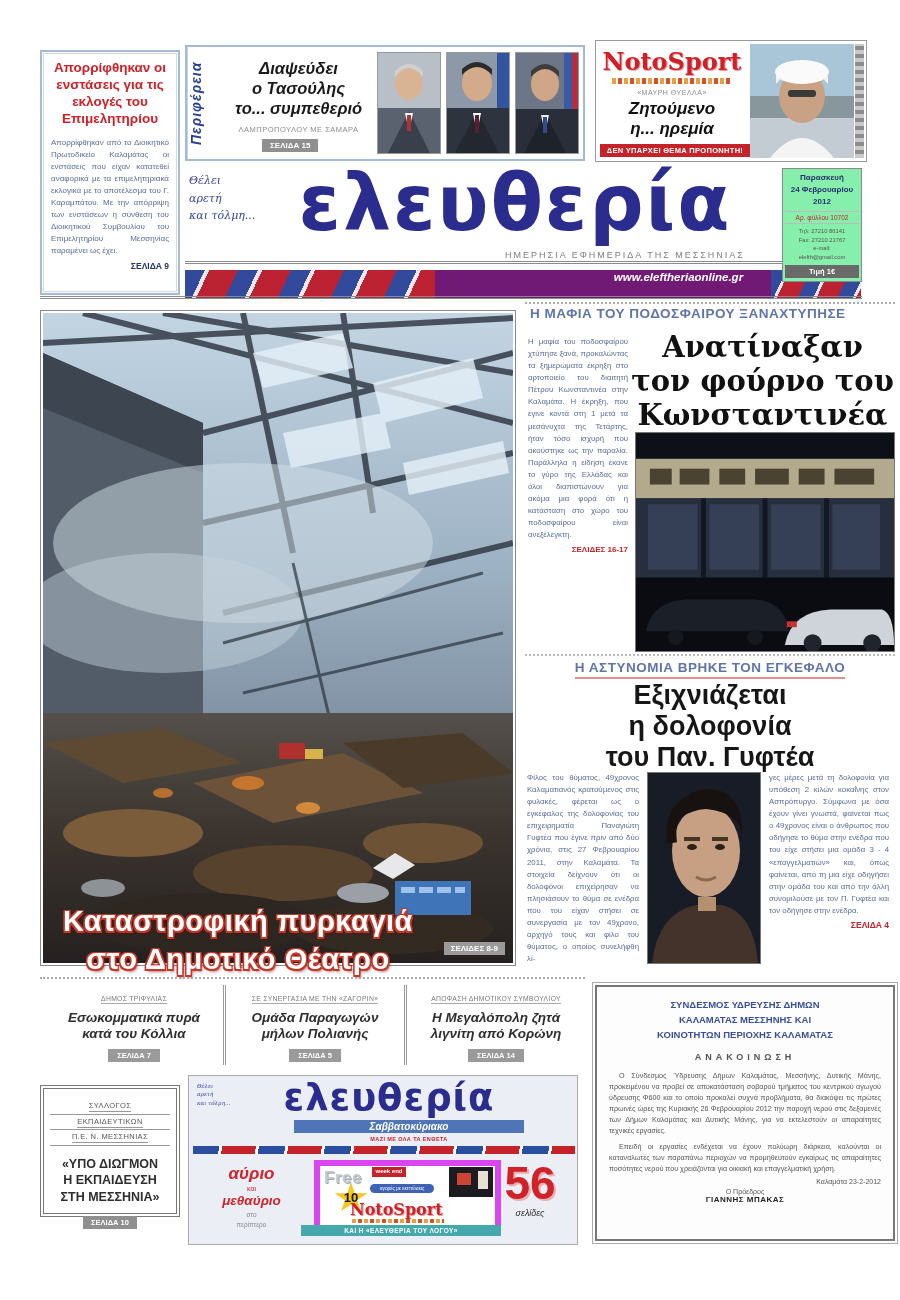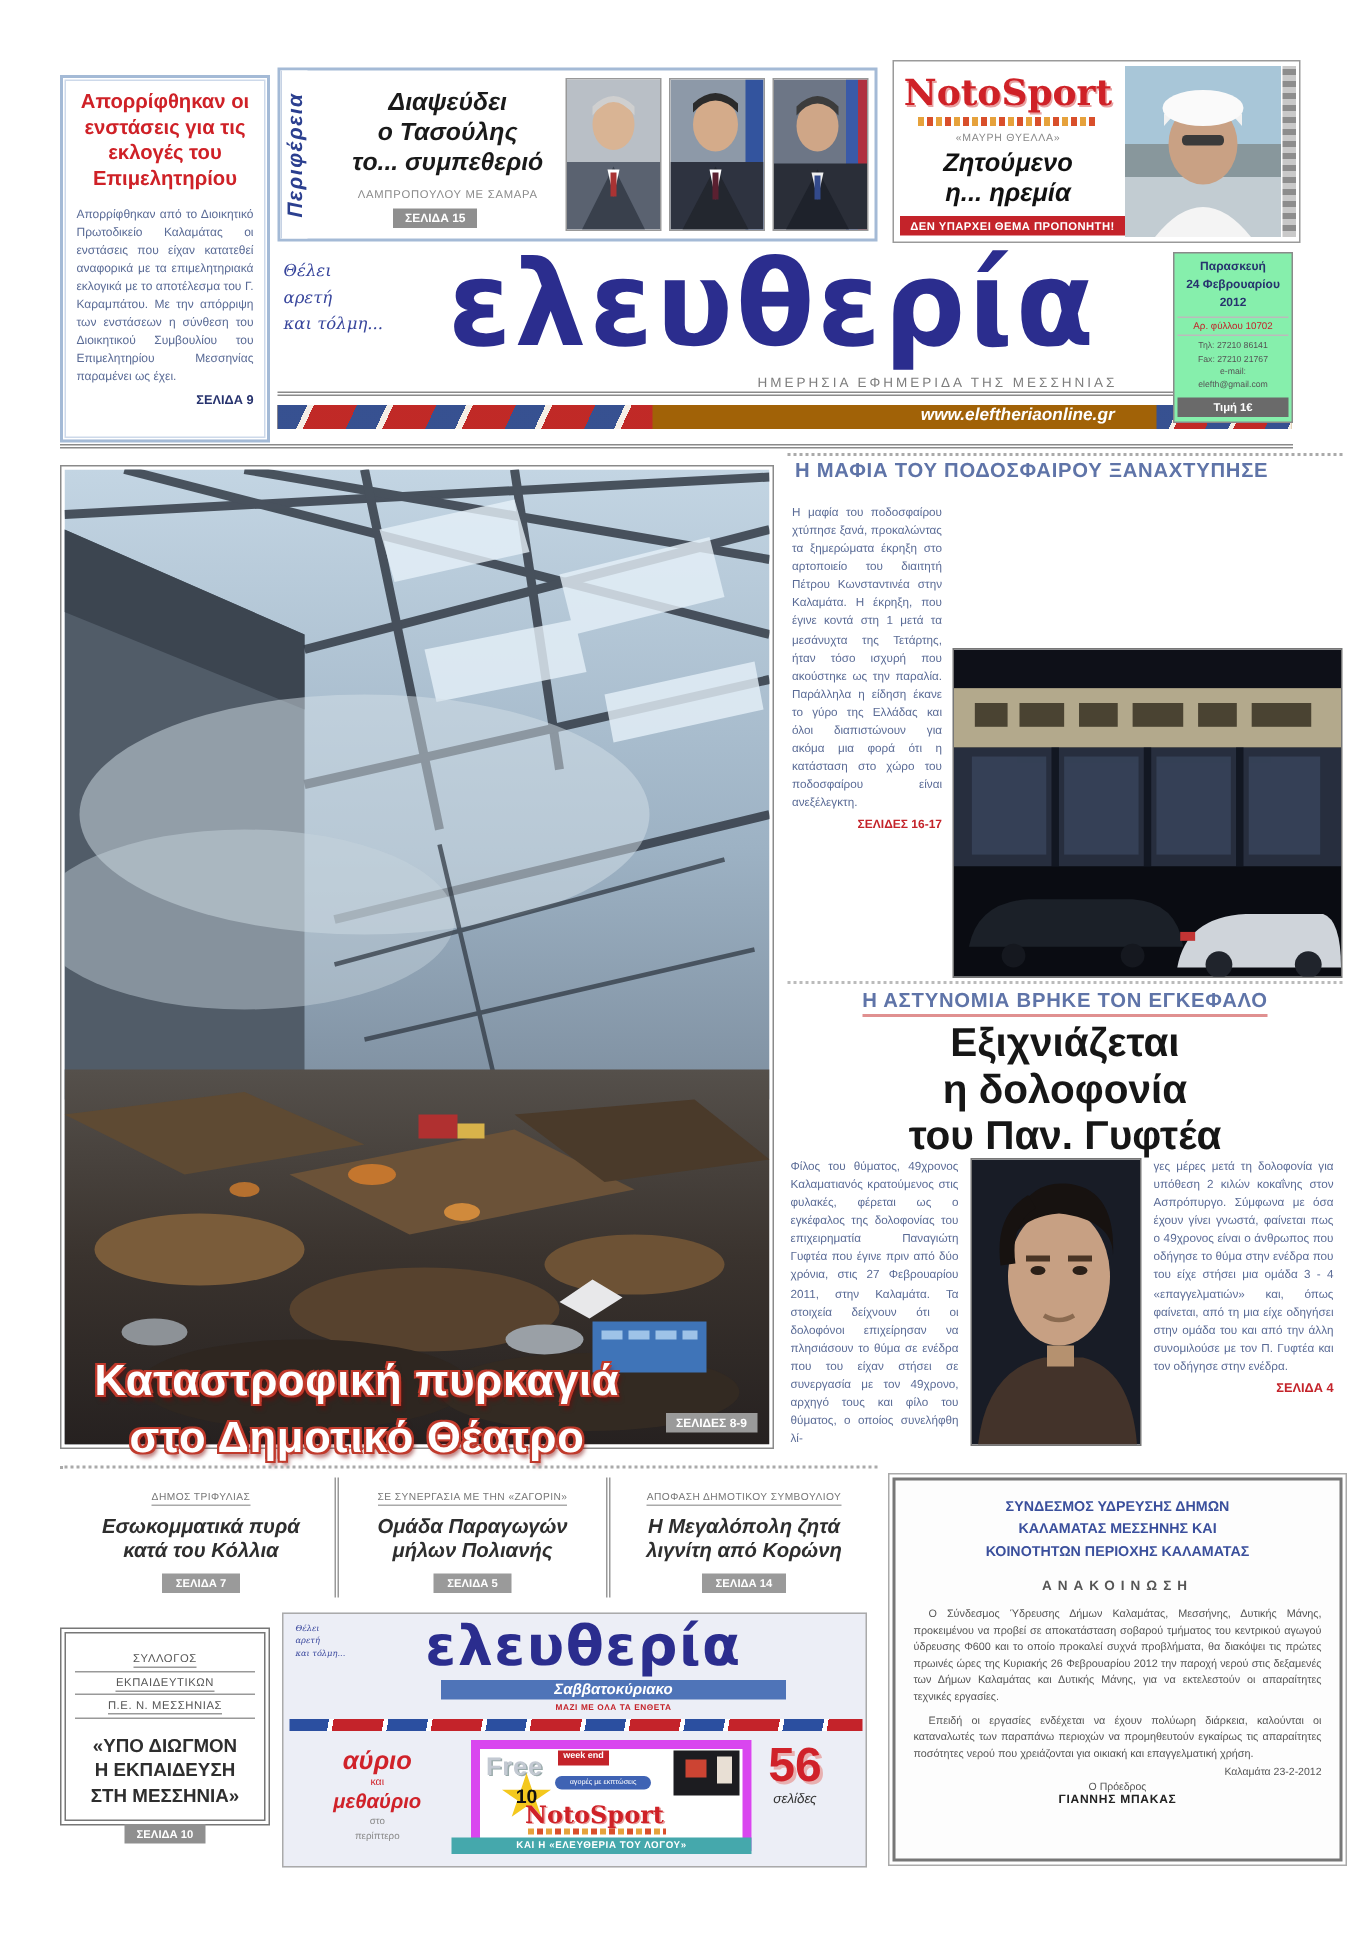--- a/index.html
+++ b/index.html
@@ -38,21 +38,21 @@
   .ns-photo{position:absolute;right:12px;top:3px;}
   .ns-strip{position:absolute;right:2px;top:3px;width:9px;height:114px;
             background:repeating-linear-gradient(0deg,#c9c9c9 0 4px,#8d8d8d 4px 8px);}
   
   .mh-slogan{left:189px;top:172px;width:70px;color:#37459c;font-style:italic;font-size:11px;line-height:1.6;
              font-family:"DejaVu Serif",serif;}
   .mh-logo{left:250px;top:158px;width:530px;text-align:center;color:#2b2d8e;font-family:"DejaVu Sans",sans-serif;
            font-weight:bold;font-size:76px;letter-spacing:2px;transform:scaleY(1.04);}
   .mh-rule{left:185px;top:261px;width:676px;border-top:3px double #8a8a8a;}
   .mh-sub{left:470px;top:250px;width:310px;text-align:center;color:#7d7d7d;font-size:9px;letter-spacing:2px;}
-  .mh-bar{left:185px;top:270px;width:676px;height:16px;background:#a16207;}
+  .mh-bar{left:185px;top:270px;width:676px;height:28px;background:#701a75;}
   .mh-bar .stripeL{position:absolute;left:0;top:0;width:250px;height:100%;
       background:repeating-linear-gradient(115deg,#2b4fa0 0 18px,#fff 18px 22px,#c4232a 22px 48px);opacity:.9;}
   .mh-bar .stripeR{position:absolute;right:0;top:0;width:90px;height:100%;
       background:repeating-linear-gradient(115deg,#2b4fa0 0 14px,#fff 14px 17px,#c4232a 17px 36px);opacity:.9;}
   .mh-url{position:absolute;left:46%;top:1px;width:54%;text-align:center;color:#fff;
           font-weight:bold;font-style:italic;font-size:11.5px;}
   .mh-info{left:782px;top:168px;width:80px;border:1px solid #8a8a8a;background:#86efac;text-align:center;box-sizing:border-box;padding:3px 2px;}
   .mh-info .d1{color:#27336e;font-weight:bold;font-size:8px;line-height:1.5;}
   .mh-info .iss{border-top:1px solid #bbb;border-bottom:1px solid #bbb;margin:3px 0;padding:2px 0;color:#c4232a;font-size:6.5px;}
   .mh-info .tel{color:#555;font-size:5.8px;line-height:1.5;}
@@ -123,21 +123,21 @@
   .wad-photo b{position:absolute;right:5px;top:4px;width:10px;height:18px;background:#e8dfd4;display:block;}
   .wad-star{position:absolute;left:14px;top:16px;width:34px;height:32px;background:#f4c81e;
             clip-path:polygon(50% 0,61% 35%,98% 35%,68% 57%,79% 91%,50% 70%,21% 91%,32% 57%,2% 35%,39% 35%);
             color:#111;font-weight:bold;font-size:13px;text-align:center;line-height:32px;}
   .wad-ns{position:absolute;left:30px;top:34px;color:#cf2127;font-family:"DejaVu Serif",serif;font-weight:bold;font-size:16px;text-shadow:1px 1px 0 #e8a0a0;}
   .wad-nsdots{position:absolute;left:32px;top:53px;width:92px;height:4px;
               background:repeating-linear-gradient(90deg,#e6a23c 0 4px,#fff 4px 6px,#d94f2b 6px 10px,#fff 10px 12px);}
   .wad-banner{position:absolute;left:112px;top:67px;width:200px;background:#45a8ac;color:#fff;font-size:6.5px;
               font-weight:bold;text-align:center;padding:2px 0;letter-spacing:.4px;}
   .wad-56{position:absolute;right:12px;top:2px;width:70px;text-align:center;}
-  .wad-56 .n{color:#d0222a;font-weight:bold;font-size:32px;line-height:1;text-shadow:2px 2px 0 #e8b0b0;}
+  .wad-56 .n{color:#d0222a;font-weight:bold;font-size:46px;line-height:1;text-shadow:2px 2px 0 #e8b0b0;}
   .wad-56 .l{color:#333;font-style:italic;font-size:9px;margin-top:2px;}
   
   .ann{left:595px;top:985px;width:300px;height:256px;border:2px solid #777;outline:1px solid #aaa;outline-offset:2px;
        background:#fdfdfd;box-sizing:border-box;padding:10px 12px;}
   .ann-h{color:#3a4f9c;font-weight:bold;font-size:9.5px;text-align:center;line-height:1.6;}
   .ann-t{color:#555;font-weight:bold;font-size:9px;text-align:center;letter-spacing:4px;margin:9px 0 8px;}
   .ann-b{color:#555;font-size:7.2px;line-height:1.55;text-indent:10px;margin:0 0 4px;}
   .ann-d{color:#555;font-size:7px;text-align:right;margin-top:2px;}
   .ann-s{color:#555;font-size:7px;text-align:center;margin-top:3px;}
   .ann-n{color:#222;font-weight:bold;font-size:8px;text-align:center;letter-spacing:.5px;}
@@ -313,20 +313,25 @@
     </svg>
     <div class="fire-cap">
       <span style="display:block">Καταστροφική πυρκαγιά</span>
       <span style="display:block">στο Δημοτικό Θέατρο</span>
     </div>
     <div class="fire-ref">ΣΕΛΙΔΕΣ 8-9</div>
   </div>
 
   <div class="abs dotline" style="left:525px;top:302px;width:370px;"></div>
   <div class="abs k1">Η ΜΑΦΙΑ ΤΟΥ ΠΟΔΟΣΦΑΙΡΟΥ ΞΑΝΑΧΤΥΠΗΣΕ</div>
+  <div class="abs bomb-head">
+    <span style="display:block">Ανατίναξαν</span>
+    <span style="display:block">τον φούρνο του</span>
+    <span style="display:block">Κωνσταντινέα</span>
+  </div>
   <div class="abs bomb-body jt">
     <span>Η μαφία του ποδοσφαίρου χτύπησε ξανά, προκαλώντας τα ξημερώματα έκρηξη στο αρτοποιείο του διαιτητή Πέτρου Κωνσταντινέα στην Καλαμάτα. Η έκρηξη, που έγινε κοντά στη 1 μετά τα μεσάνυχτα της Τετάρτης, ήταν τόσο ισχυρή που ακούστηκε ως την παραλία. Παράλληλα η είδηση έκανε το γύρο της Ελλάδας και όλοι διαπιστώνουν για ακόμα μια φορά ότι η κατάσταση στο χώρο του ποδοσφαίρου είναι ανεξέλεγκτη.</span>
     <span class="bomb-ref">ΣΕΛΙΔΕΣ 16-17</span>
   </div>
   <svg class="abs bakery" width="260" height="220" viewBox="0 0 260 220" preserveAspectRatio="none">
     <rect width="260" height="220" fill="#0e1018"></rect>
     <rect y="26" width="260" height="40" fill="#b3a98c"></rect>
     <g fill="#4a4332">
       <rect x="14" y="36" width="22" height="16"></rect>
         <rect x="44" y="36" width="30" height="16"></rect>

